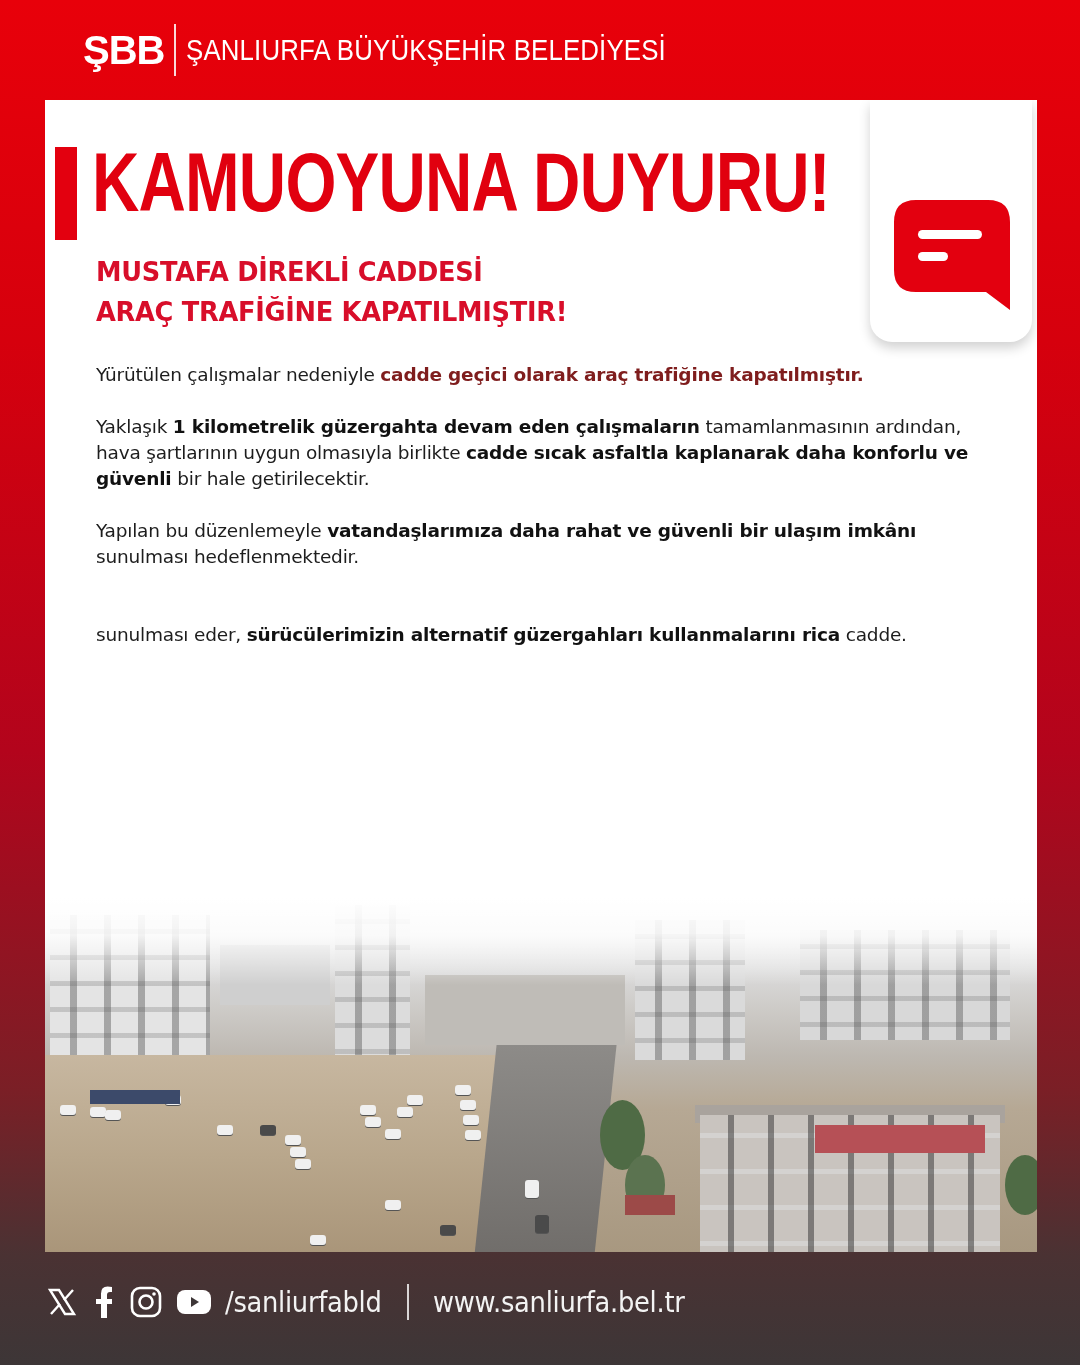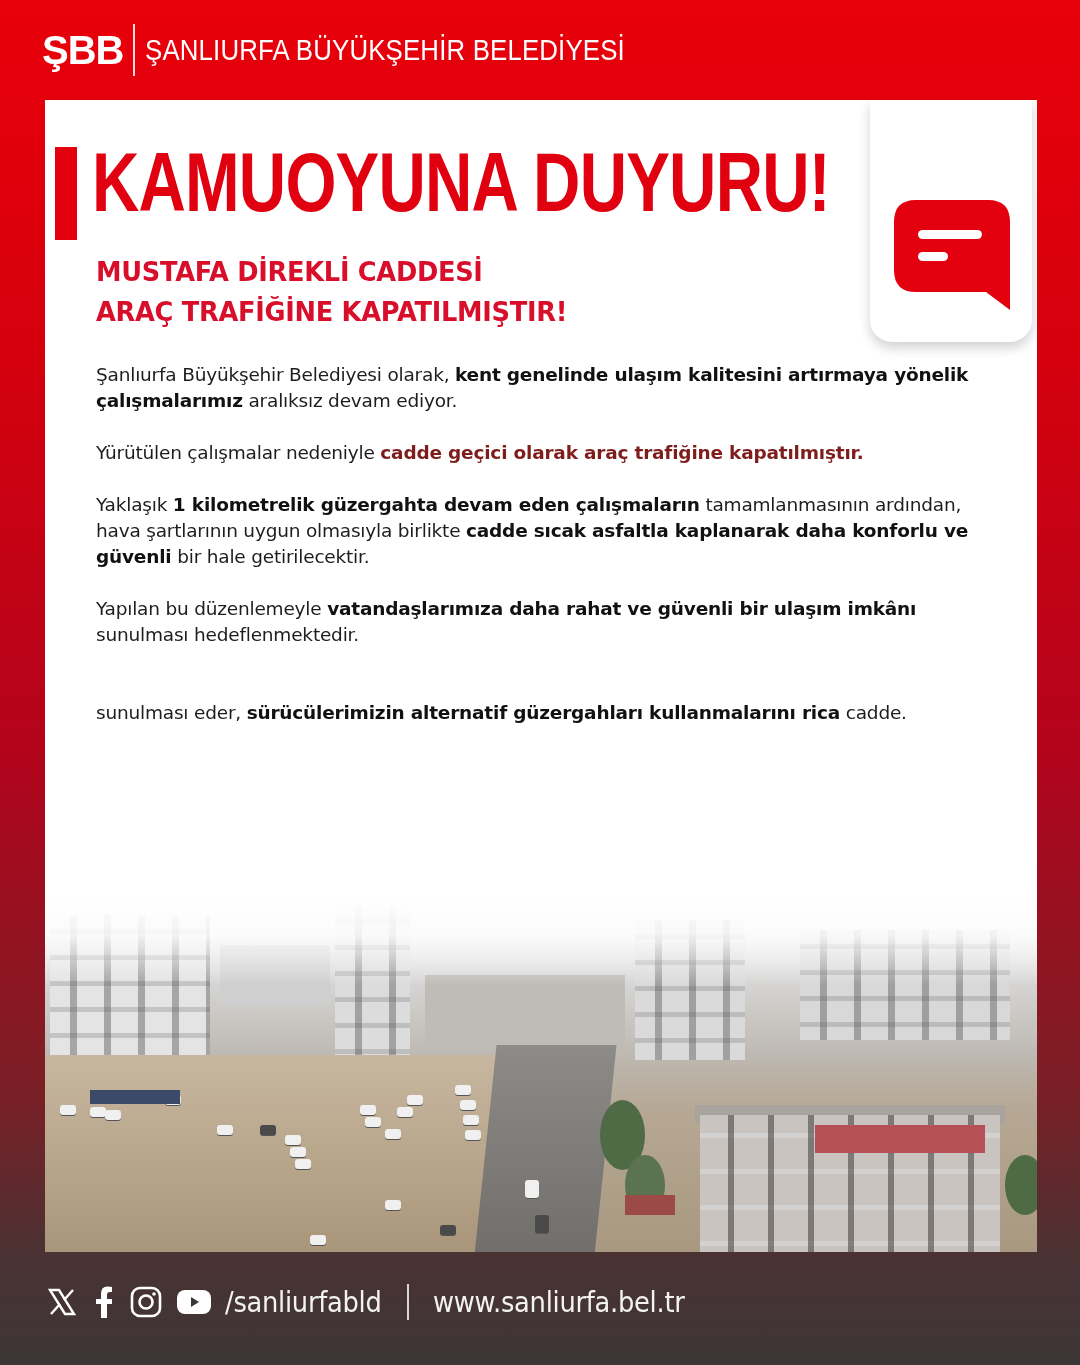--- a/index.html
+++ b/index.html
@@ -9,21 +9,21 @@
     font-family: "DejaVu Sans", sans-serif;
     background: linear-gradient(180deg, #e8000a 0%, #d6000d 25%, #b3041c 55%, #7a1f26 80%, #4a3233 92%, #3d3637 100%);
   }
   
   .header {
     position: absolute; left: 0; top: 0; width: 1080px; height: 100px;
     display: flex; align-items: center; padding-left: 42px;
   }
   .logo-mark {
     font-family: "Liberation Sans", sans-serif; font-weight: 700;
-    color: #fff; font-size: 40px; letter-spacing: -1px; line-height: 1;
+    color: #fff; font-size: 40px; letter-spacing: -1px; line-height: 1; margin-left: 41px;
   }
   .header-divider { width: 2px; height: 52px; background: rgba(255,255,255,0.85); margin: 0 10px 0 10px; }
   .org-name {
     font-family: "Liberation Sans", sans-serif; color: #fff;
     font-size: 30px; letter-spacing: 0.2px; transform: scaleX(0.86); transform-origin: left center;
     white-space: nowrap;
   }
   
   .card {
     position: absolute; left: 45px; top: 100px; width: 992px; height: 1152px;
@@ -187,21 +187,20 @@
 </div>
 
 <div class="title-bar"></div>
 <div class="main-title">KAMUOYUNA DUYURU!</div>
 <div class="subtitle">
   <div>MUSTAFA DİREKLİ CADDESİ</div>
   <div>ARAÇ TRAFİĞİNE KAPATILMIŞTIR!</div>
 </div>
 
 <div class="body-text">
-  <p><span>Şanlıurfa Büyükşehir Belediyesi olarak, </span><b>kent genelinde ulaşım kalitesini artırmaya yönelik çalışmalarımız</b><span> aralıksız devam ediyor.</span></p>
   <p><span>Yürütülen çalışmalar nedeniyle </span><span class="red">cadde geçici olarak araç trafiğine kapatılmıştır.</span></p>
   <p><span>Yaklaşık </span><b>1 kilometrelik güzergahta devam eden çalışmaların</b><span> tamamlanmasının ardından, hava şartlarının uygun olmasıyla birlikte </span><b>cadde sıcak asfaltla kaplanarak daha konforlu ve güvenli</b><span> bir hale getirilecektir.</span></p>
   <p><span>Yapılan bu düzenlemeyle </span><b>vatandaşlarımıza daha rahat ve güvenli bir ulaşım imkânı</b><span> sunulması hedeflenmektedir.</span></p>
   <p><br><span>sunulması eder, </span><b>sürücülerimizin alternatif güzergahları kullanmalarını rica</b><span> cadde.</span></p>
 </div>
 
 <div class="footer">
   <span class="soc">
     <svg width="30" height="30" viewBox="0 0 30 30">
         <path d="M3 3 L12 3 L27 27 L18 27 Z" fill="none" stroke="#fff" stroke-width="2.4"></path>

